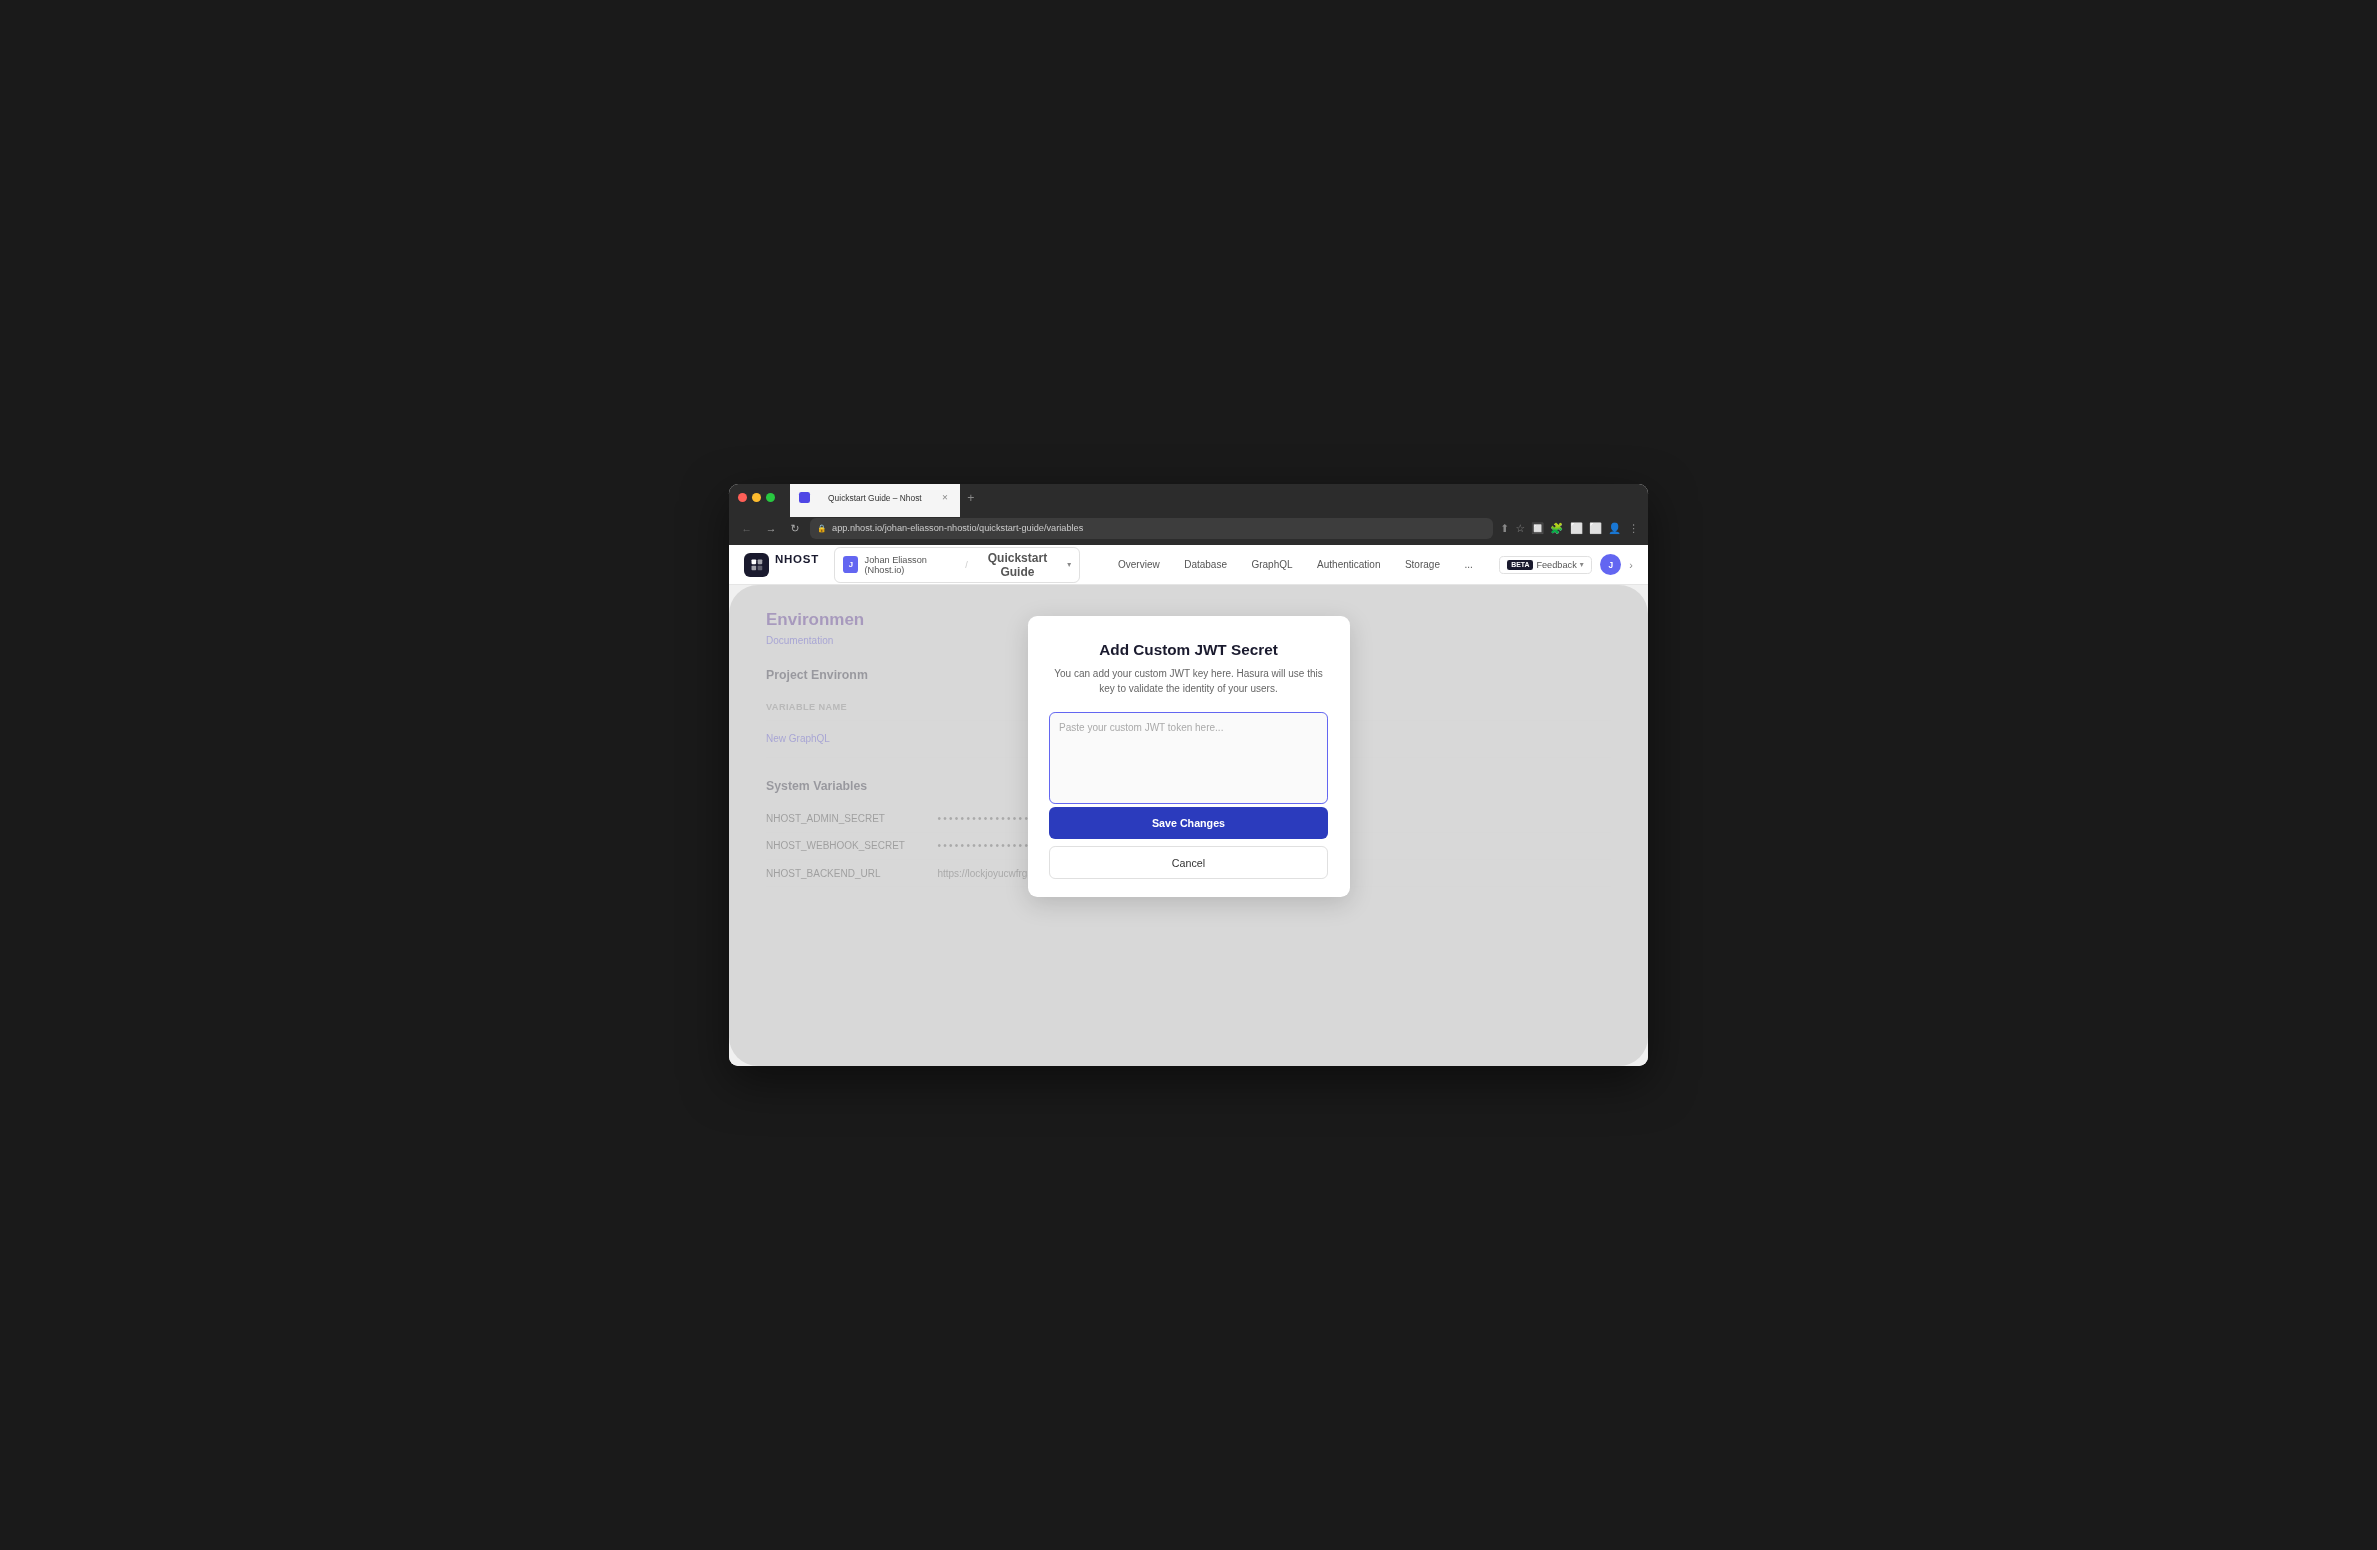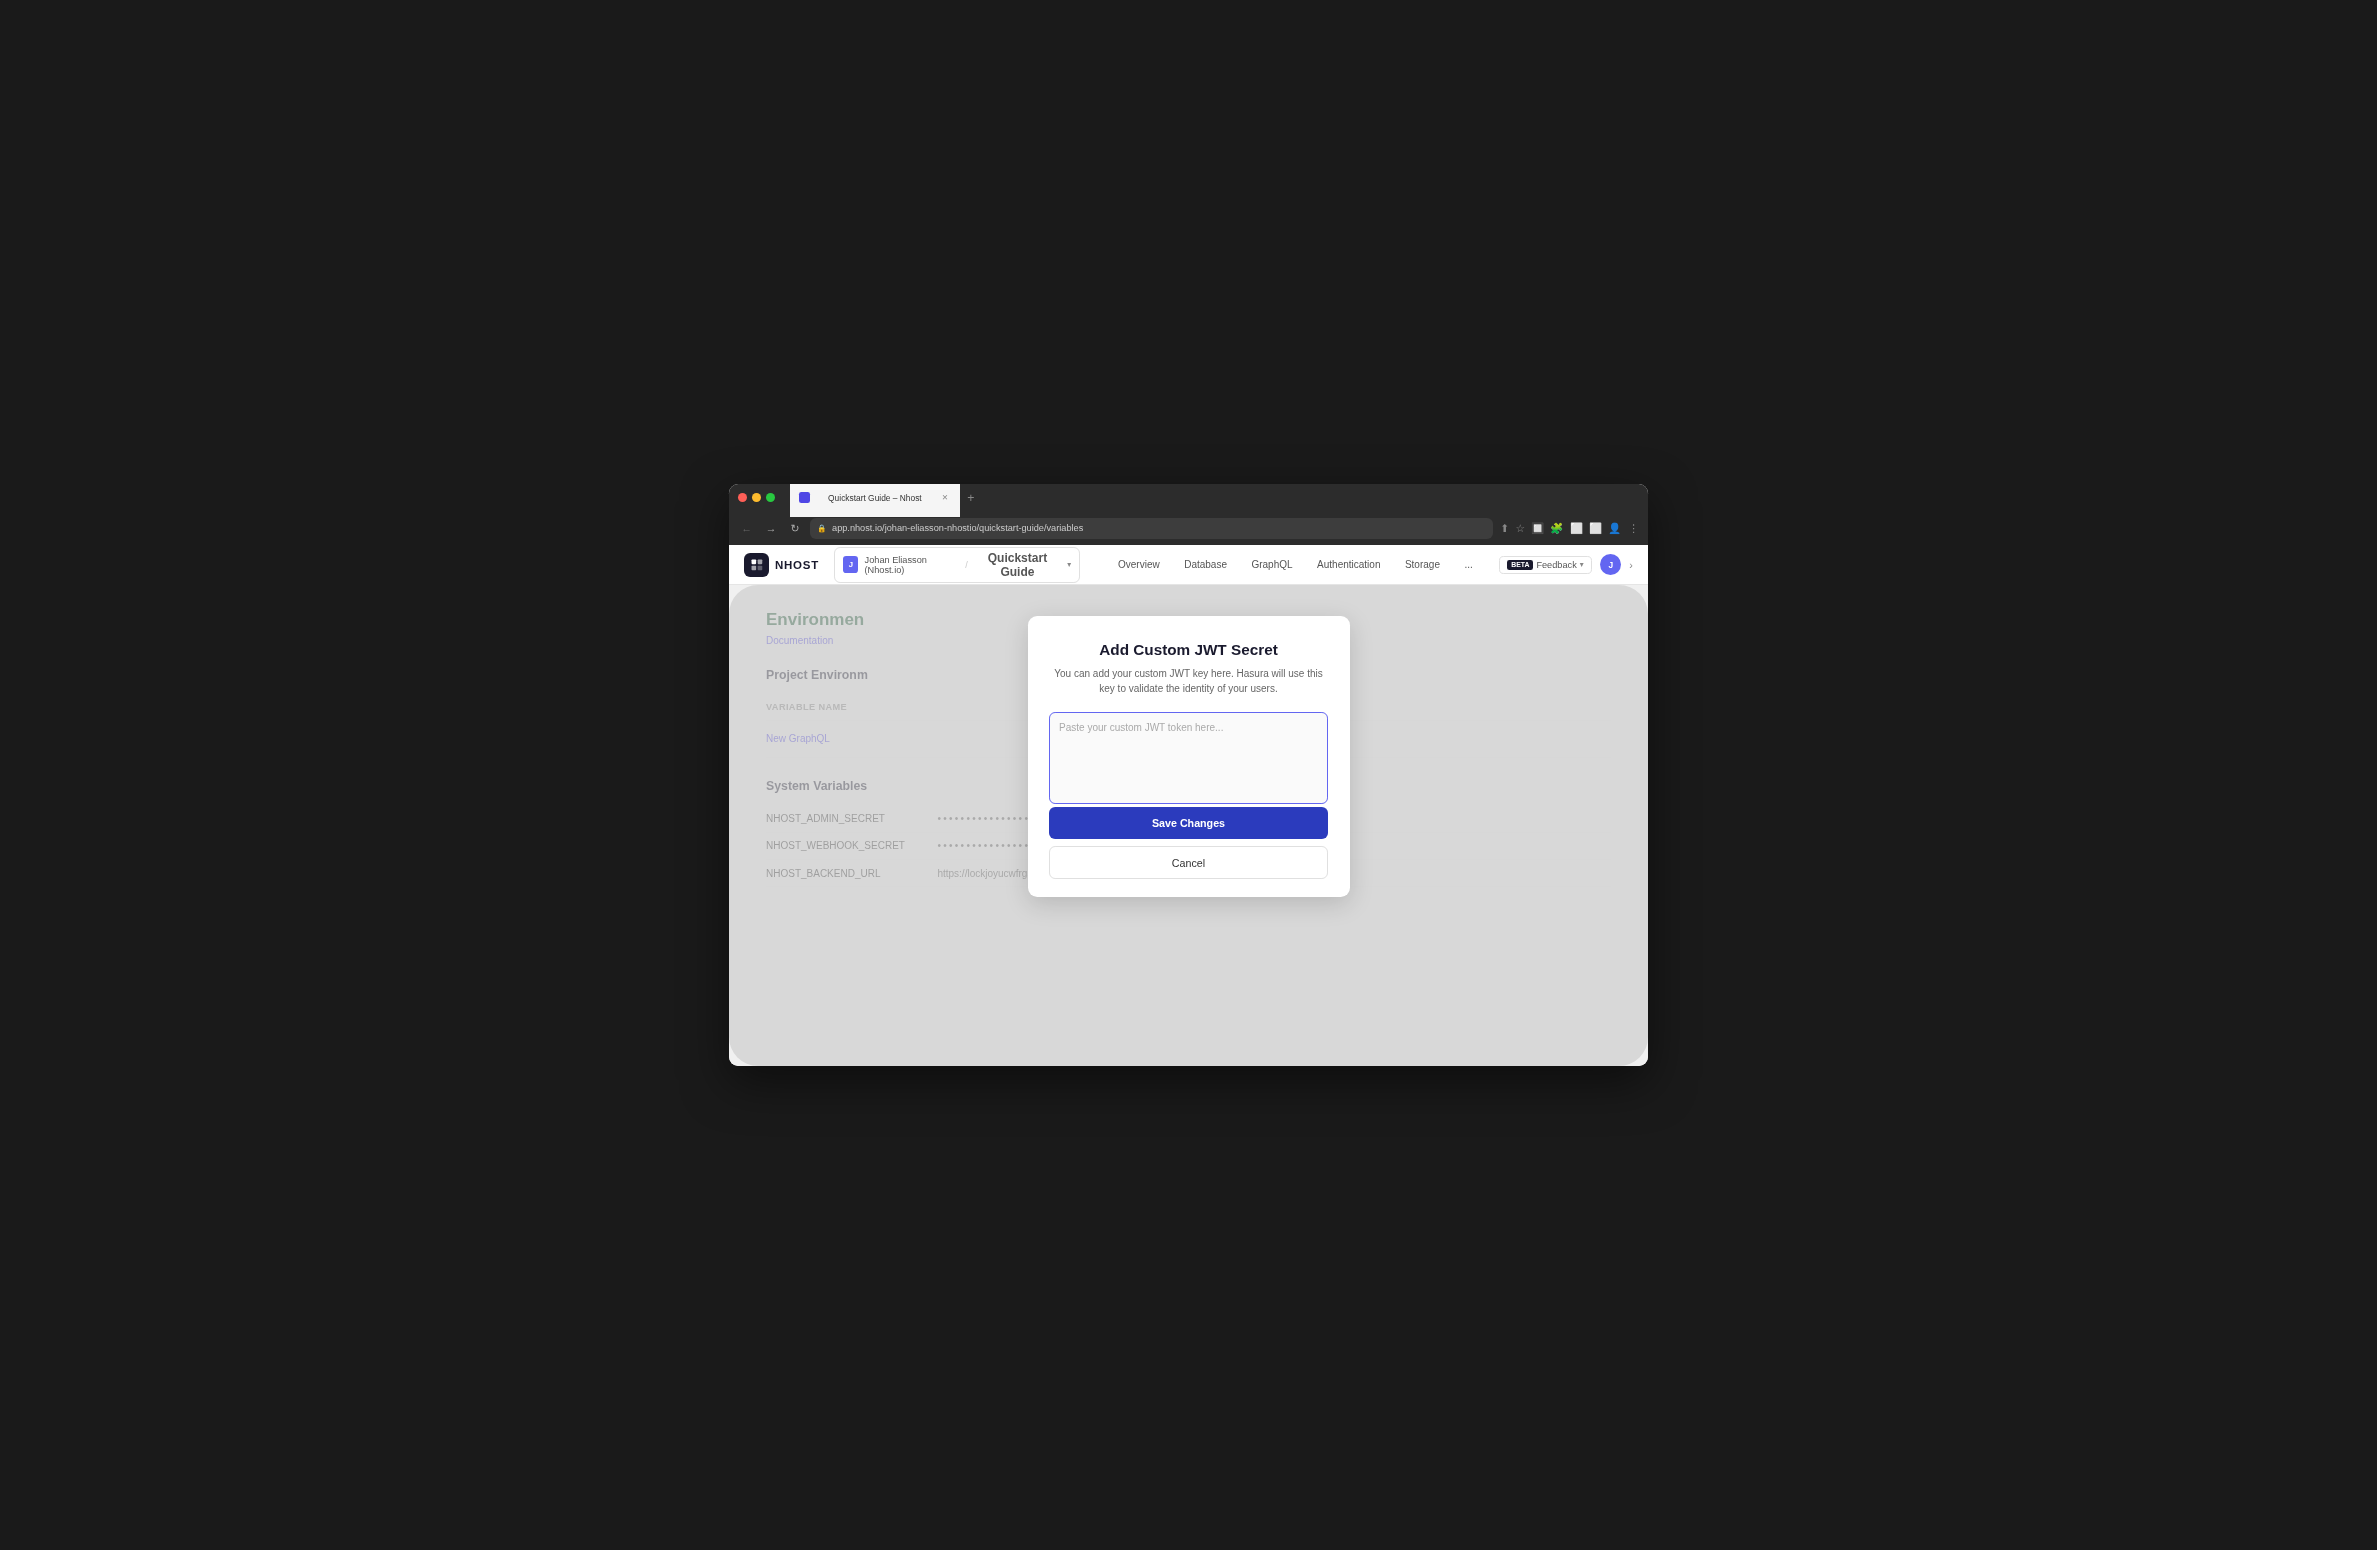--- a/index.html
+++ b/index.html
@@ -146,21 +146,21 @@
       background: white;
       height: 40px;
       display: flex;
       align-items: center;
       padding: 0 15.3px;
       border-bottom: 0.8px solid #e5e5e5;
       gap: 15.3px;
     }
     .nhost-logo {
       display: flex;
-      align-items: center;
+      align-items: flex-start;
       gap: 6.1px;
       font-weight: 700;
       font-size: 12.3px;
       color: #1a1a2e;
     }
     .logo-icon {
       width: 24.5px;
       height: 24.5px;
       background: #1a1a2e;
       border-radius: 6.1px;
@@ -250,21 +250,21 @@
       padding: 24.5px 37px;
       position: relative;
       min-height: 481px;
     }
     .page-content-blurred {
       filter: opacity(0.5);
     }
     .page-title {
       font-size: 17px;
       font-weight: 600;
-      color: #14532d;
+      color: #4c1d95;
       margin-bottom: 3.1px;
     }
     .page-link {
       color: #4f46e5;
       font-size: 10px;
       cursor: pointer;
     }
 
     .section-title {
       font-size: 12.3px;

